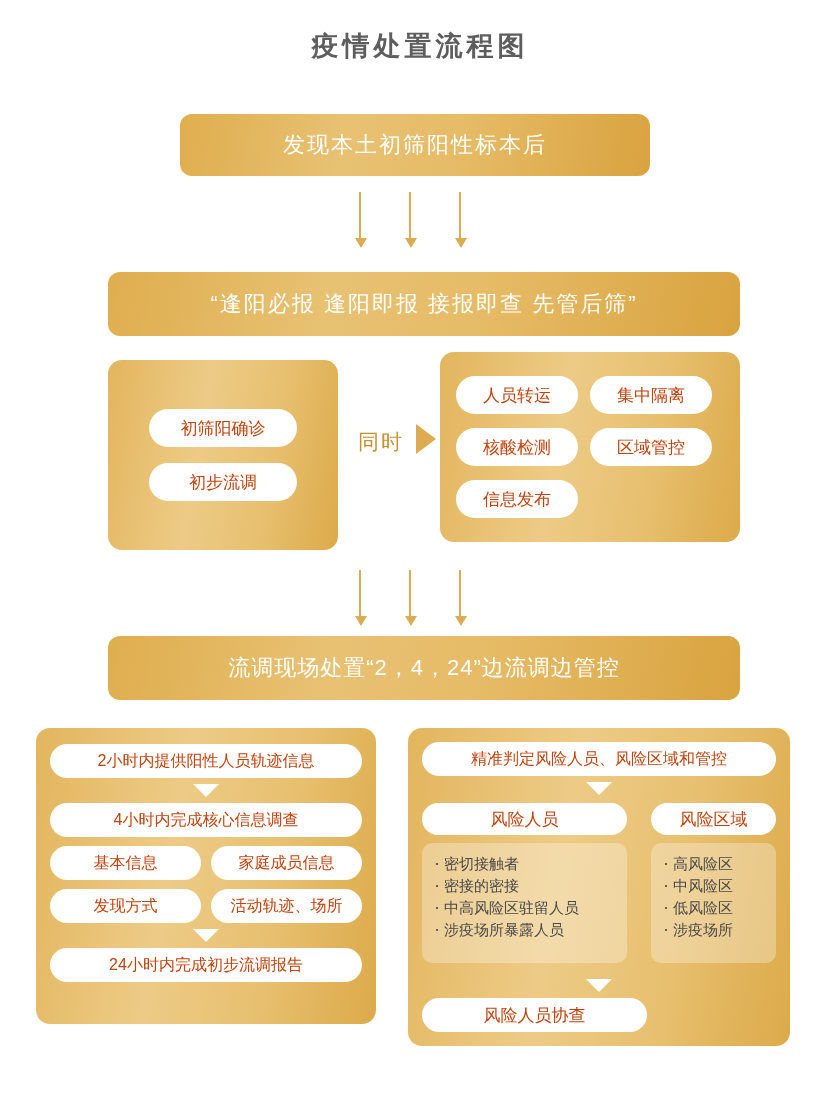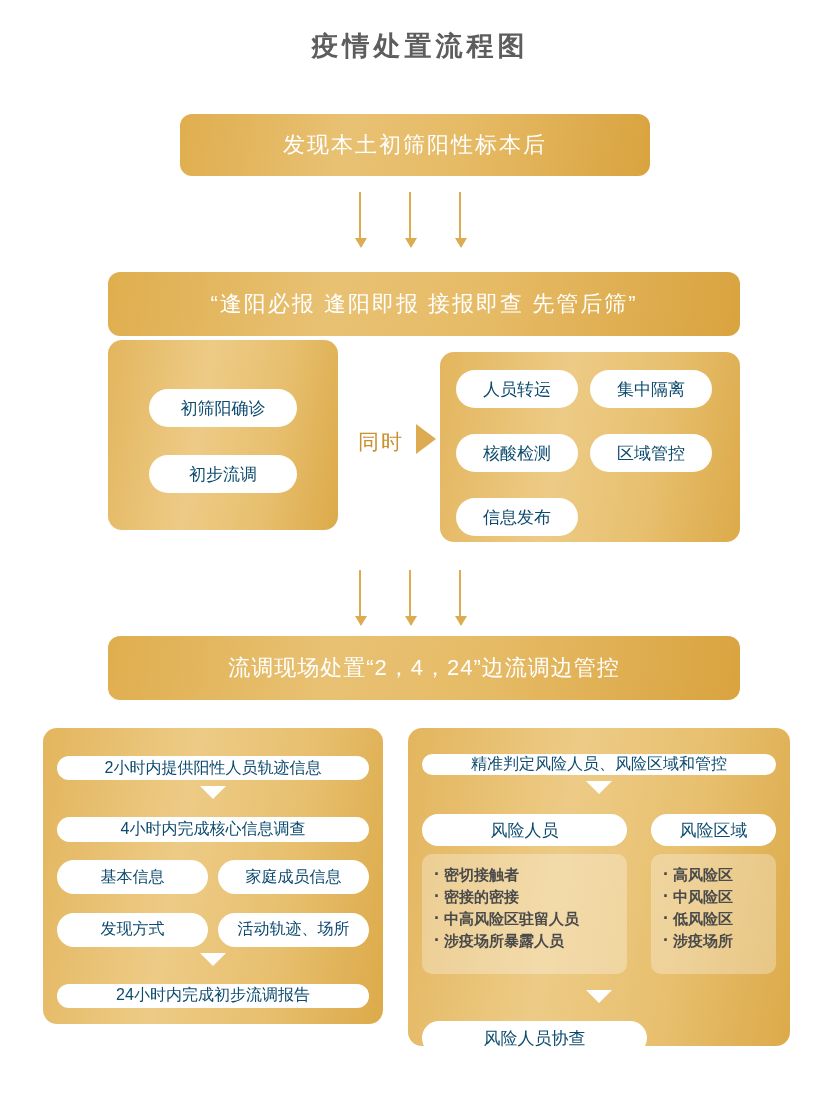--- a/index.html
+++ b/index.html
@@ -37,22 +37,21 @@
     box-sizing: border-box;
   }
 
   .white-pill {
     background: #ffffff;
     border-radius: 999px;
     display: flex;
     align-items: center;
     justify-content: center;
     box-sizing: border-box;
-    color: #0c4a6e;
-    margin-top: 12px;
+    color: #c2410c;
   }
 
   
   .step1 {
     position: absolute;
     left: 180px;
     top: 114px;
     width: 470px;
     height: 62px;
     display: flex;
@@ -104,21 +103,21 @@
     justify-content: center;
     font-size: 22px;
     color: #ffffff;
     letter-spacing: 2px;
   }
 
   
   .mid-left {
     position: absolute;
     left: 108px;
-    top: 340px;
+    top: 360px;
     width: 230px;
     height: 190px;
     display: flex;
     flex-direction: column;
     align-items: center;
     justify-content: center;
     gap: 16px;
   }
   .mid-left .white-pill {
     width: 148px;
@@ -178,21 +177,21 @@
     align-items: center;
     justify-content: center;
     font-size: 22px;
     color: #ffffff;
     letter-spacing: 1px;
   }
 
   
   .bl-panel {
     position: absolute;
-    left: 43px;
+    left: 36px;
     top: 728px;
     width: 340px;
     height: 296px;
     padding: 16px 14px;
     display: flex;
     flex-direction: column;
     align-items: flex-start;
   }
   .bl-panel .white-pill { height: 34px; font-size: 16px; }
   .bl-full { width: 100%; }
@@ -261,21 +260,21 @@
     padding-left: 10px;
     white-space: nowrap;
   }
   .br-list li:before {
     content: "·";
     position: absolute;
     left: 0;
     top: -1px;
     font-size: 18px;
   }
-  .br-list ul { margin: 0; padding: 0; font-weight: bold; }
+  .br-list ul { margin: 0; padding: 0; }
   .br-bottom {
     width: 100%;
     margin-top: 10px;
     display: flex;
     flex-direction: column;
     align-items: flex-start;
   }
   .br-bottom .white-pill {
     width: 225px;
     height: 34px;

